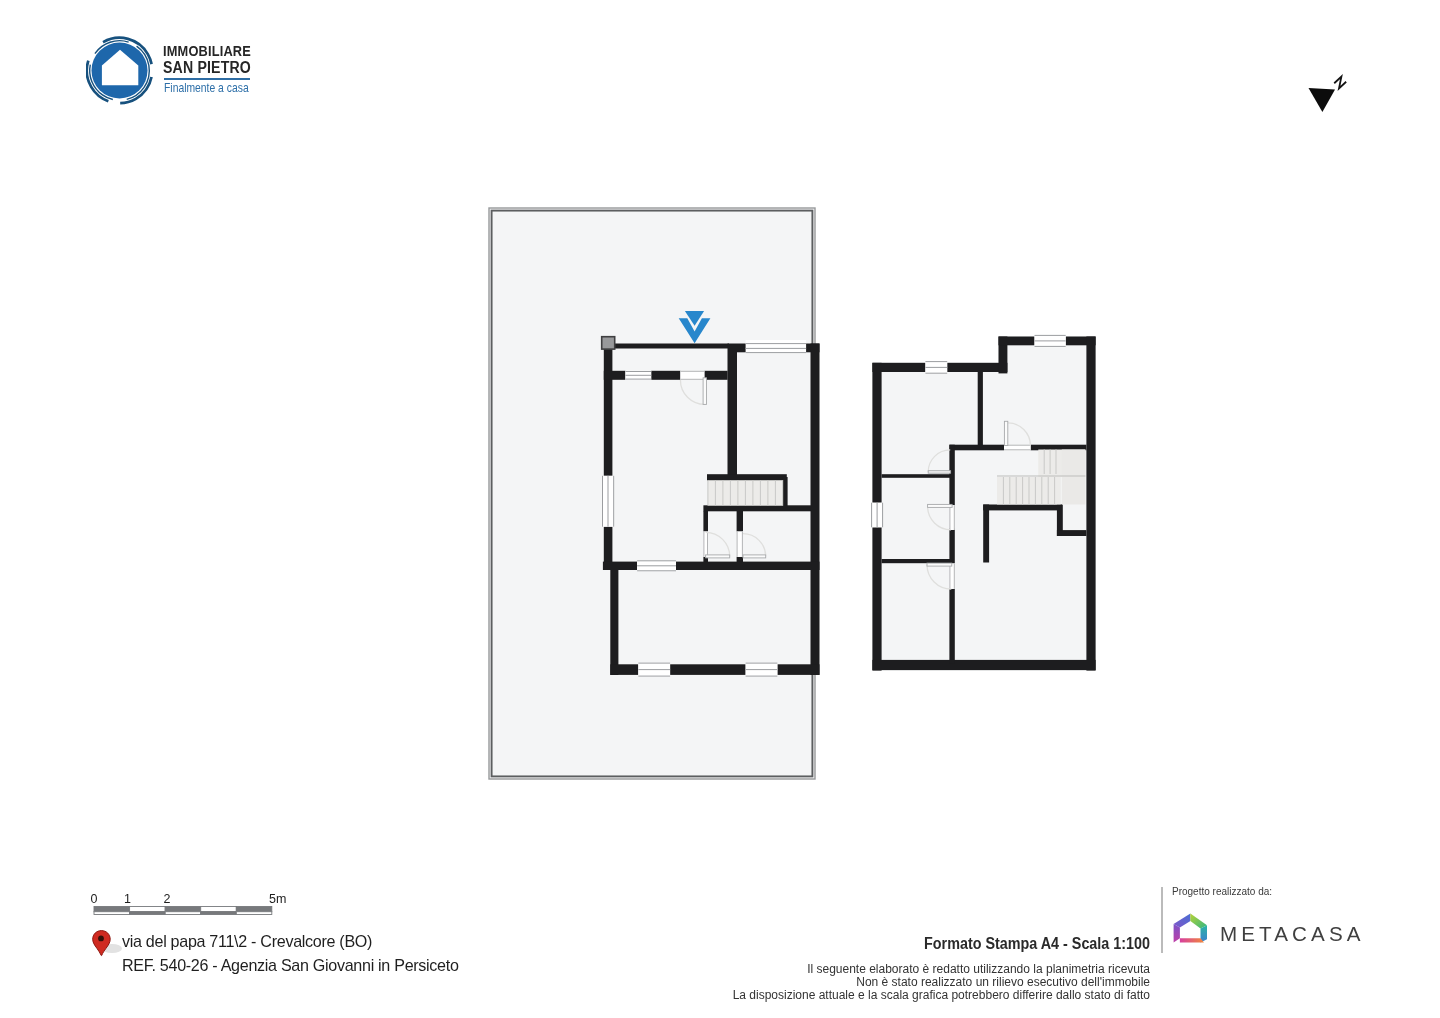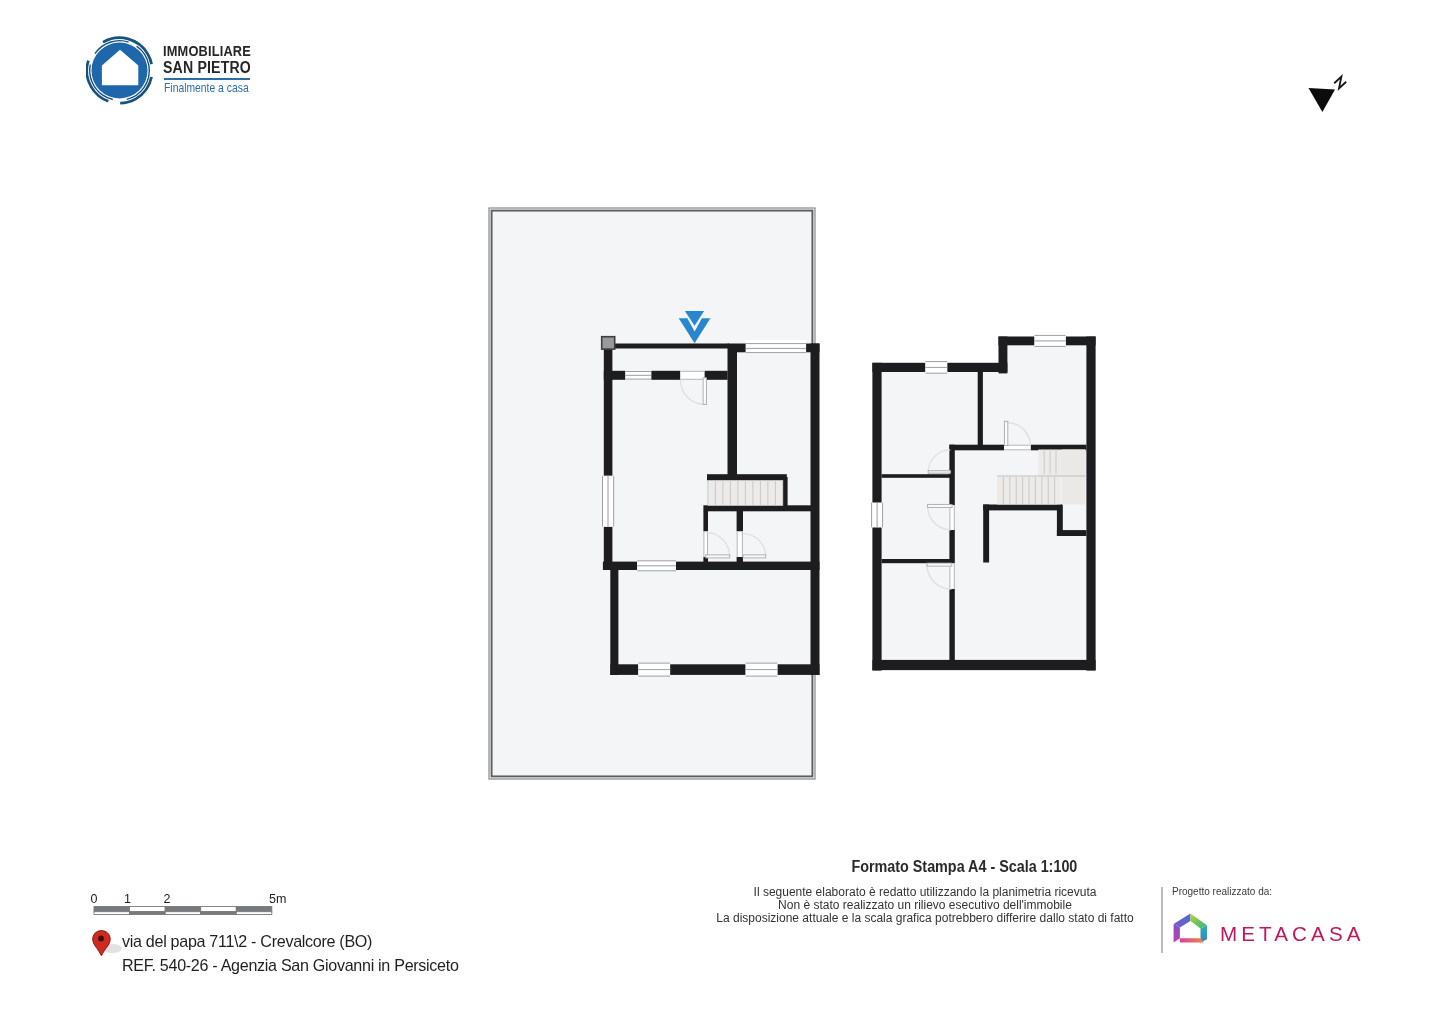--- a/index.html
+++ b/index.html
@@ -382,21 +382,21 @@
     <path d="M11.4 1.6 C16.5 1.6 20.2 5.4 20.2 10.2 C20.2 13.5 18.3 16.2 16 19.3 C14.3 21.6 12.6 24.2 11.8 26.2 C11.6 26.8 11.3 26.8 11.1 26.2 C10.2 24.2 8.6 21.6 6.9 19.3 C4.6 16.2 2.7 13.5 2.7 10.2 C2.7 5.4 6.4 1.6 11.4 1.6 Z" fill="#cf2a20" stroke="#8e1710" stroke-width="1"></path>
     <circle cx="11" cy="9.4" r="2.9" fill="#351008"></circle>
   </svg>
 
   <div class="abs" style="left:36px;top:7px;font-size:16.1px;line-height:24px;color:#1f1f1f;letter-spacing:-0.3px;">
     via del papa 711\2 - Crevalcore (BO)<br>
     REF. 540-26 - Agenzia San Giovanni in Persiceto
   </div>
 </div>
 
-<div class="abs" style="left:700px;top:856px;width:450px;text-align:center;color:#2a2a2a;">
+<div class="abs" style="left:700px;top:933px;width:450px;text-align:right;color:#2a2a2a;">
   <div style="font-size:17.4px;font-weight:bold;transform:scaleX(0.825);transform-origin:100% 0;white-space:nowrap;">Formato Stampa A4 - Scala 1:100</div>
   <div style="font-size:12px;line-height:12.9px;margin-top:9px;color:#333333;">
     Il seguente elaborato è redatto utilizzando la planimetria ricevuta<br>
     Non è stato realizzato un rilievo esecutivo dell'immobile<br>
     La disposizione attuale e la scala grafica potrebbero differire dallo stato di fatto
   </div>
 </div>
 
 <div class="abs" style="left:1160.5px;top:887px;width:2px;height:66px;background:#bbbbbb;"></div>
 
@@ -427,14 +427,14 @@
           <stop offset="0" stop-color="#7a52c7"></stop>
           <stop offset="1" stop-color="#c03fa8"></stop>
         </linearGradient>
       <linearGradient id="g-mcB" x1="0" y1="0" x2="1" y2="0">
           <stop offset="0" stop-color="#d63f9e"></stop>
           <stop offset="1" stop-color="#f2883b"></stop>
         </linearGradient>
     </defs>
   </svg>
 
-  <div class="abs" style="left:48px;top:35.5px;font-size:20.6px;letter-spacing:4.1px;color:#be185d;">METACASA</div>
+  <div class="abs" style="left:48px;top:35.5px;font-size:20.6px;letter-spacing:4.1px;color:#404040;">METACASA</div>
 </div>
 
 </body></html>

